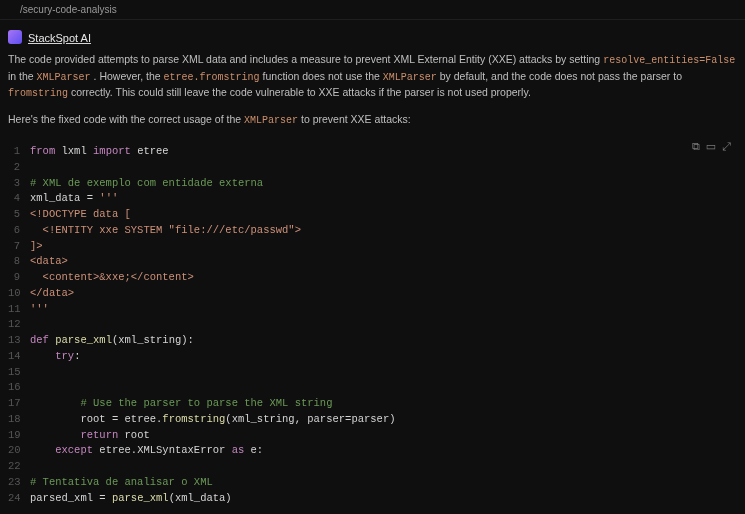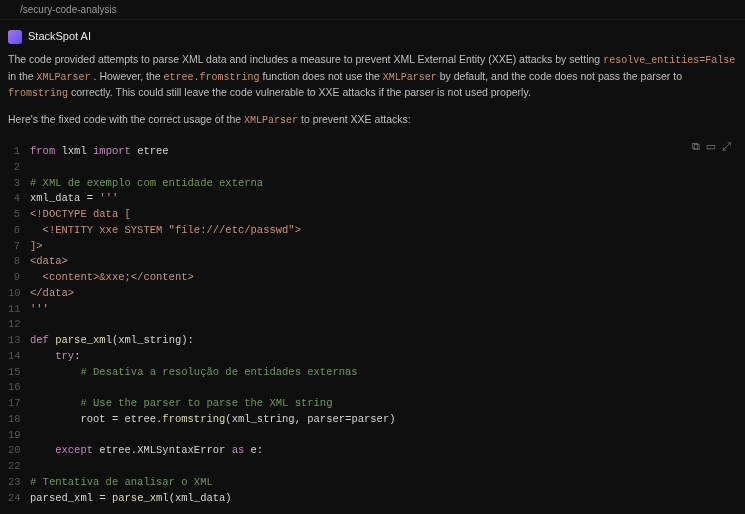--- a/index.html
+++ b/index.html
@@ -13,23 +13,24 @@
     overflow: hidden;
   }
   .titlebar {
     padding: 4px 20px;
     color: #999;
     font-size: 10px;
     border-bottom: 1px solid #1f1f1f;
   }
   .header {
     display: flex;
-    align-items: flex-start;
+    align-items: flex-end;
     gap: 6px;
     padding: 10px 8px 8px 8px;
+    text-decoration: underline;
   }
   .avatar {
     width: 14px;
     height: 14px;
     border-radius: 3px;
     background: linear-gradient(135deg,#a676f6 0%,#5d4ef0 100%);
     flex-shrink: 0;
   }
   .brand { color: #e7e7e9; font-size: 11px; }
   .content { padding: 0 8px; }
@@ -126,25 +127,25 @@
         <div class="code-line"><span class="ln">5</span><span><span class="tok-str">&lt;!DOCTYPE data [</span></span></div>
         <div class="code-line"><span class="ln">6</span><span><span class="tok-str">  &lt;!ENTITY xxe SYSTEM "file:///etc/passwd"&gt;</span></span></div>
         <div class="code-line"><span class="ln">7</span><span><span class="tok-str">]&gt;</span></span></div>
         <div class="code-line"><span class="ln">8</span><span><span class="tok-str">&lt;data&gt;</span></span></div>
         <div class="code-line"><span class="ln">9</span><span><span class="tok-str">  &lt;content&gt;&amp;xxe;&lt;/content&gt;</span></span></div>
         <div class="code-line"><span class="ln">10</span><span><span class="tok-str">&lt;/data&gt;</span></span></div>
         <div class="code-line"><span class="ln">11</span><span><span class="tok-str">'''</span></span></div>
         <div class="code-line"><span class="ln">12</span><span><span class="tok-pl"></span></span></div>
         <div class="code-line"><span class="ln">13</span><span><span class="tok-kw">def</span><span class="tok-pl"> </span><span class="tok-fn">parse_xml</span><span class="tok-pl">(xml_string):</span></span></div>
         <div class="code-line"><span class="ln">14</span><span><span class="tok-pl">    </span><span class="tok-kw">try</span><span class="tok-pl">:</span></span></div>
-        <div class="code-line"><span class="ln">15</span><span><span class="tok-pl">        </span><span class="tok-cmt"># Desativa a resolução de entidades externas</span></span></div>
+        <div class="code-line"><span class="ln">15</span><span><span class="tok-pl">        </span></span></div>
         <div class="code-line"><span class="ln">16</span></div>
         <div class="code-line"><span class="ln">17</span><span><span class="tok-pl">        </span><span class="tok-cmt"># Use the parser to parse the XML string</span></span></div>
         <div class="code-line"><span class="ln">18</span><span><span class="tok-pl">        root </span><span class="tok-pl">= etree.</span><span class="tok-fn">fromstring</span><span class="tok-pl">(xml_string, parser=parser)</span></span></div>
-        <div class="code-line"><span class="ln">19</span></div>
+        <div class="code-line"><span class="ln">19</span><span><span class="tok-pl">        </span><span class="tok-kw">return</span><span class="tok-pl"> root</span></span></div>
         <div class="code-line"><span class="ln">20</span><span><span class="tok-pl">    </span><span class="tok-kw">except</span><span class="tok-pl"> etree.XMLSyntaxError </span><span class="tok-kw">as</span><span class="tok-pl"> e:</span></span></div>
         <div class="code-line"><span class="ln">22</span><span><span class="tok-pl"></span></span></div>
         <div class="code-line"><span class="ln">23</span><span><span class="tok-cmt"># Tentativa de analisar o XML</span></span></div>
         <div class="code-line"><span class="ln">24</span><span><span class="tok-pl">parsed_xml </span><span class="tok-pl">= </span><span class="tok-fn">parse_xml</span><span class="tok-pl">(xml_data)</span></span></div>
       </div>
   </div>
 
 </div>
 
 </body></html>

